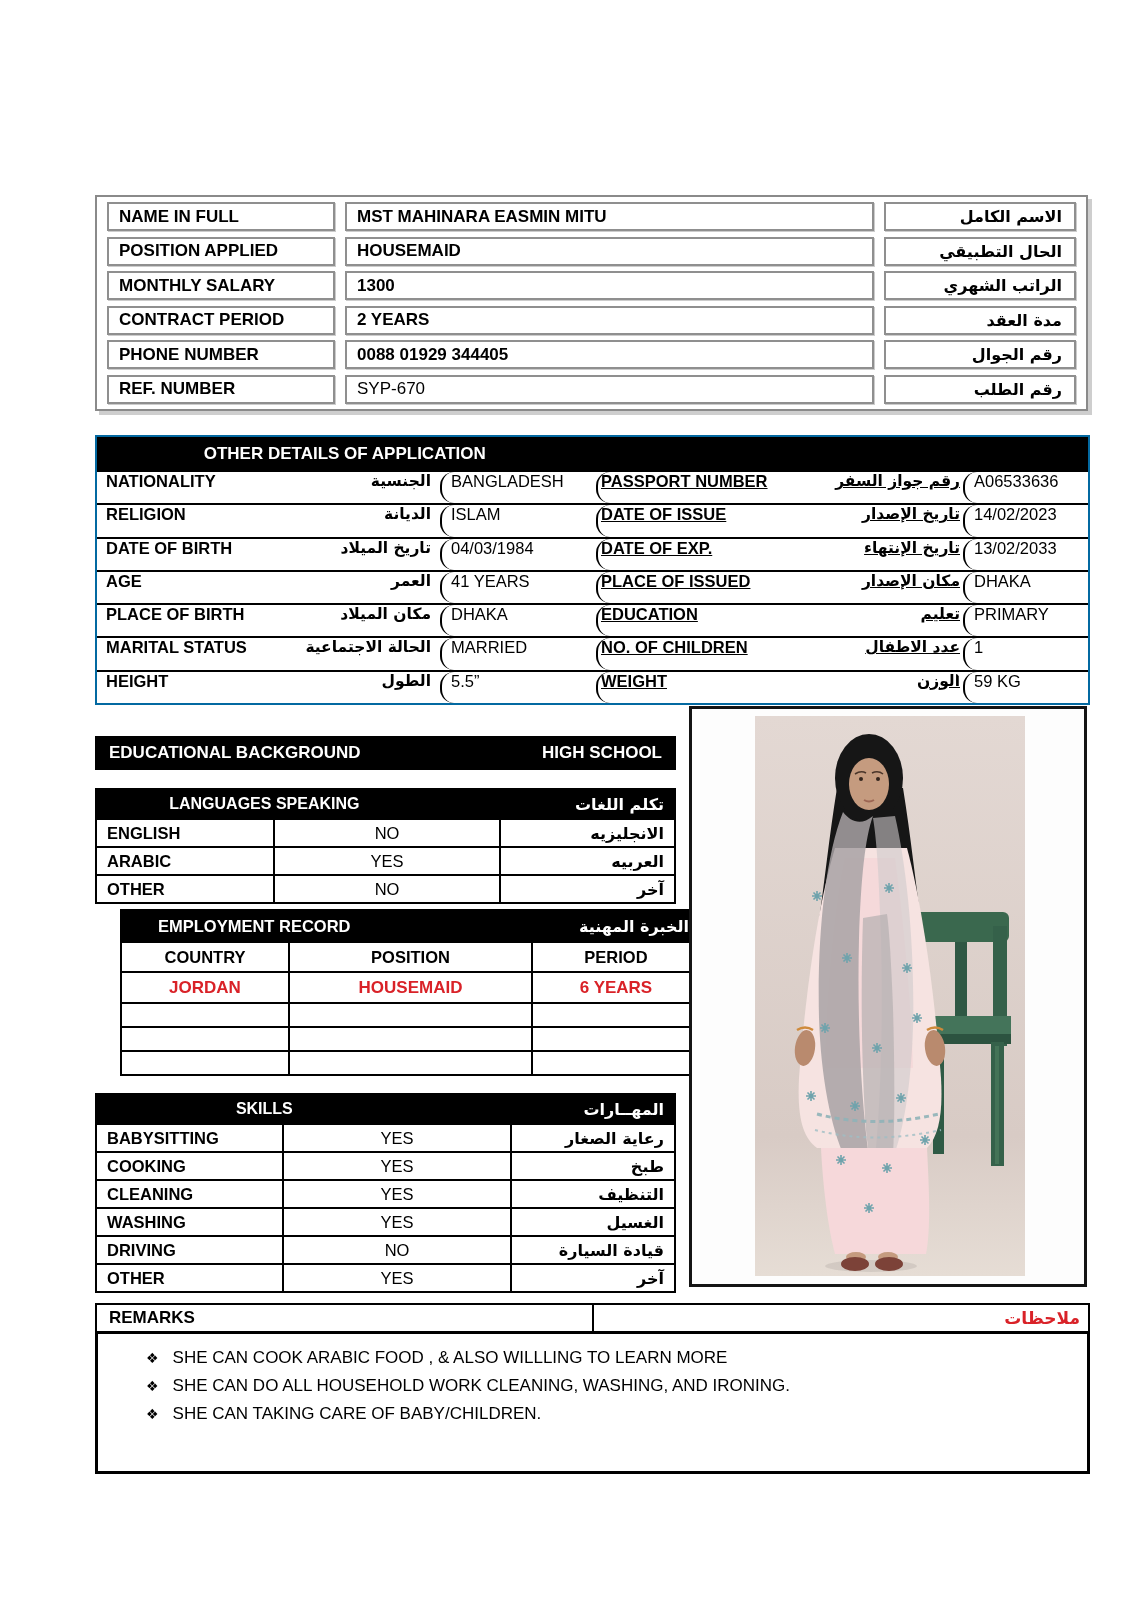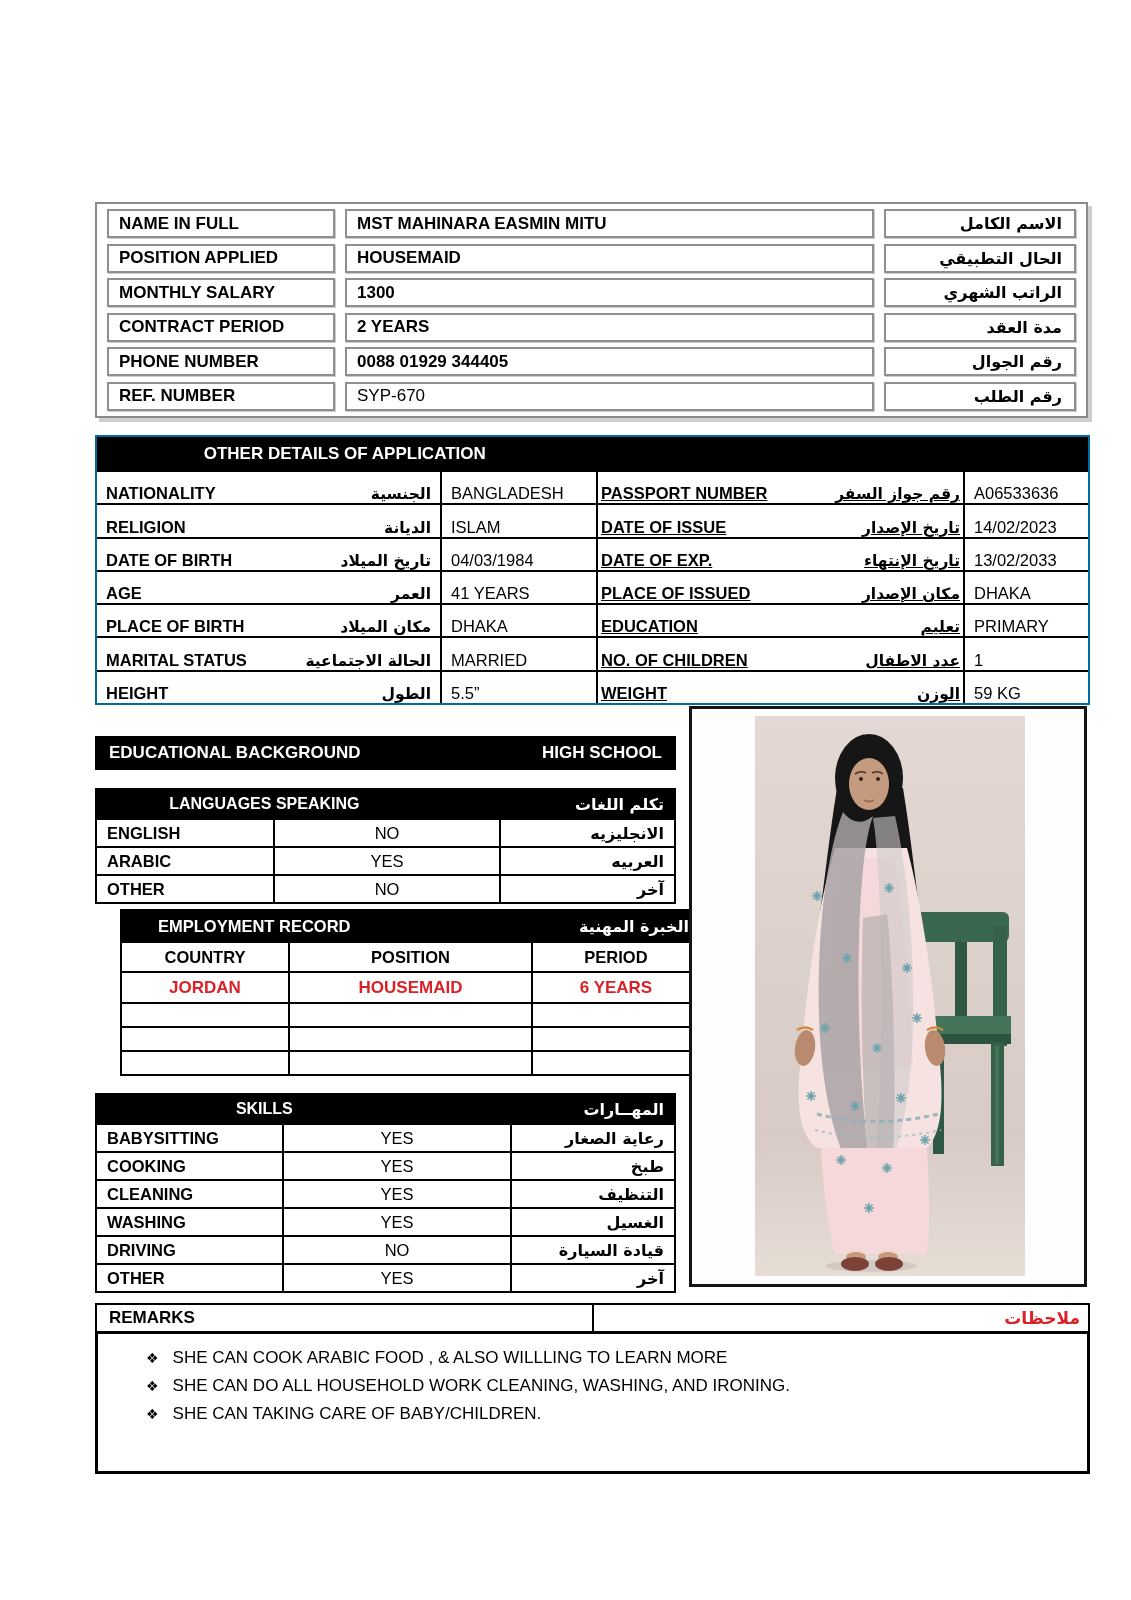--- a/index.html
+++ b/index.html
@@ -2,38 +2,38 @@
 <html lang="en"><head>
 <meta charset="utf-8">
 <style>
   html,body{margin:0;padding:0;background:#fff;}
   .page{position:relative;width:1131px;height:1600px;background:#ffffff;
         font-family:"Liberation Sans",sans-serif;color:#000;overflow:hidden;}
   .abs{position:absolute;}
   .ar{font-family:"DejaVu Sans",sans-serif;font-weight:700;}
 
   
-  #top-table{left:95px;top:202px;width:993px;height:216px;border:2px solid #8a8a8a;
+  #top-table{left:95px;top:195px;width:993px;height:216px;border:2px solid #8a8a8a;
     box-shadow:4px 4px 0 rgba(125,125,125,.38);display:flex;flex-direction:column;
     justify-content:space-evenly;padding:0 10px;box-sizing:border-box;background:#fff;}
   .tt-row{display:flex;gap:10px;height:29px;}
   .tt-cell{border:2px solid #8f8f8f;box-shadow:1px 1px 0 #cccccc;display:flex;
     align-items:center;box-sizing:border-box;background:#fff;}
   .tt-label{width:228px;padding-left:10px;font-weight:700;font-size:17px;}
   .tt-value{flex:1;padding-left:10px;font-weight:700;font-size:17px;}
   .tt-ar{width:192px;justify-content:flex-end;padding-right:12px;font-size:16px;}
   .tt-row:last-child .tt-value{font-weight:400;}
 
   
   #details{left:95px;top:435px;width:995px;height:270px;border:2px solid #0369a1;
     box-sizing:border-box;background:#fff;display:flex;flex-direction:column;}
   .dt-header{height:33px;background:#000;color:#fff;display:flex;font-weight:700;flex:0 0 33px;}
   .dt-header .half{width:50%;display:flex;align-items:center;justify-content:center;font-size:17px;}
   .dt-row{display:grid;grid-template-columns:343px 156px 367px 1fr;flex:1;border-top:2px solid #000;box-sizing:border-box;}
-  .dt-cell{display:flex;align-items:flex-end;font-size:16.5px;box-sizing:border-box;overflow:hidden;}
+  .dt-cell{display:flex;align-items:flex-start;font-size:16.5px;box-sizing:border-box;overflow:hidden;border-radius:14px;}
   .dt-labelcell{justify-content:space-between;padding:0 9px;}
   .dt-valuecell{border-left:2px solid #000;padding-left:9px;font-weight:400;}
   .dt-labelcell2{border-left:2px solid #000;justify-content:space-between;padding:0 3px;text-decoration:underline;}
   .l-en{font-weight:700;}
   .dt-cell .ar{font-size:15.5px;}
 
   
   #edu-bar{left:95px;top:736px;width:581px;height:34px;background:#000;color:#fff;
     display:flex;align-items:center;justify-content:space-between;padding:0 14px;
     box-sizing:border-box;font-weight:700;font-size:17px;}

